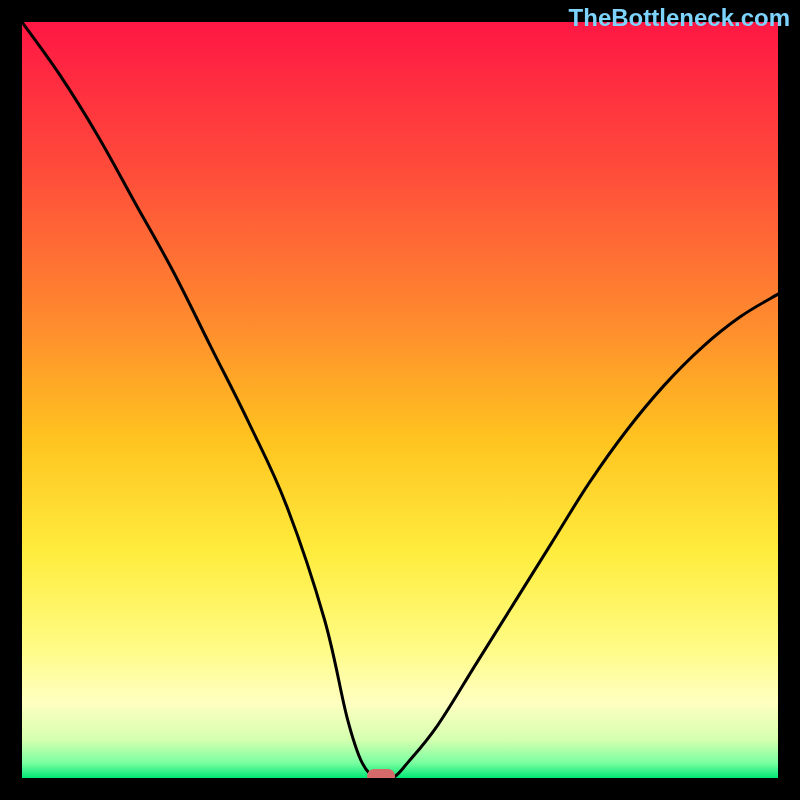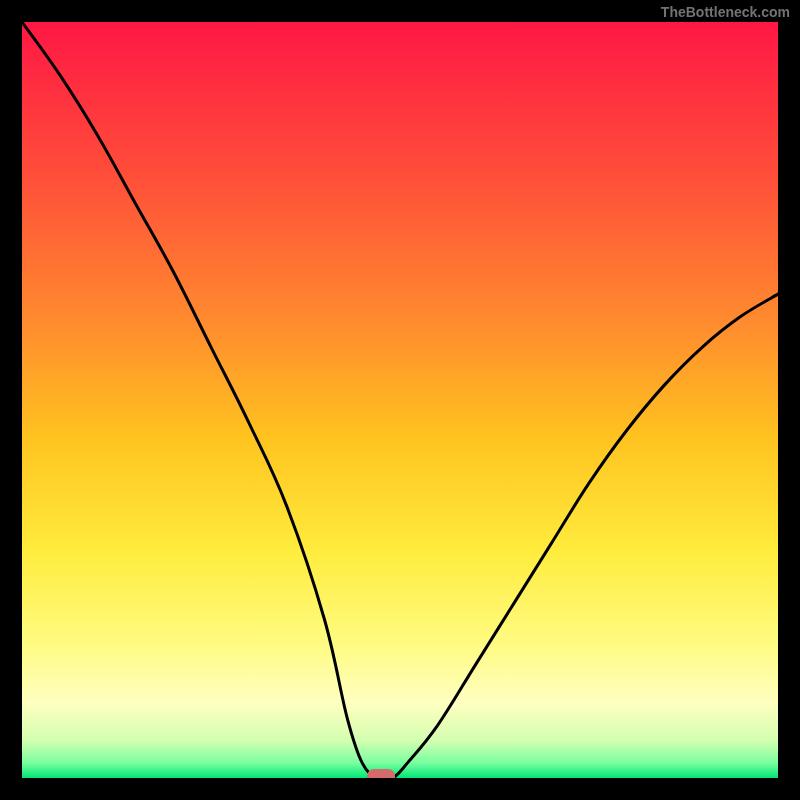--- a/index.html
+++ b/index.html
@@ -9,22 +9,22 @@
     height: 800px;
     background: #000000;
     position: relative;
     overflow: hidden;
     font-family: Arial, Helvetica, sans-serif;
   }
   .watermark {
     position: absolute;
     top: 4px;
     right: 10px;
-    color: #737373;
-    font-size: 14px;
+    color: #7dd3fc;
+    font-size: 24px;
     font-weight: 600;
     z-index: 10;
   }
   .plot-container {
     position: absolute;
     left: 22px;
     top: 22px;
     width: 756px;
     height: 756px;
   }

